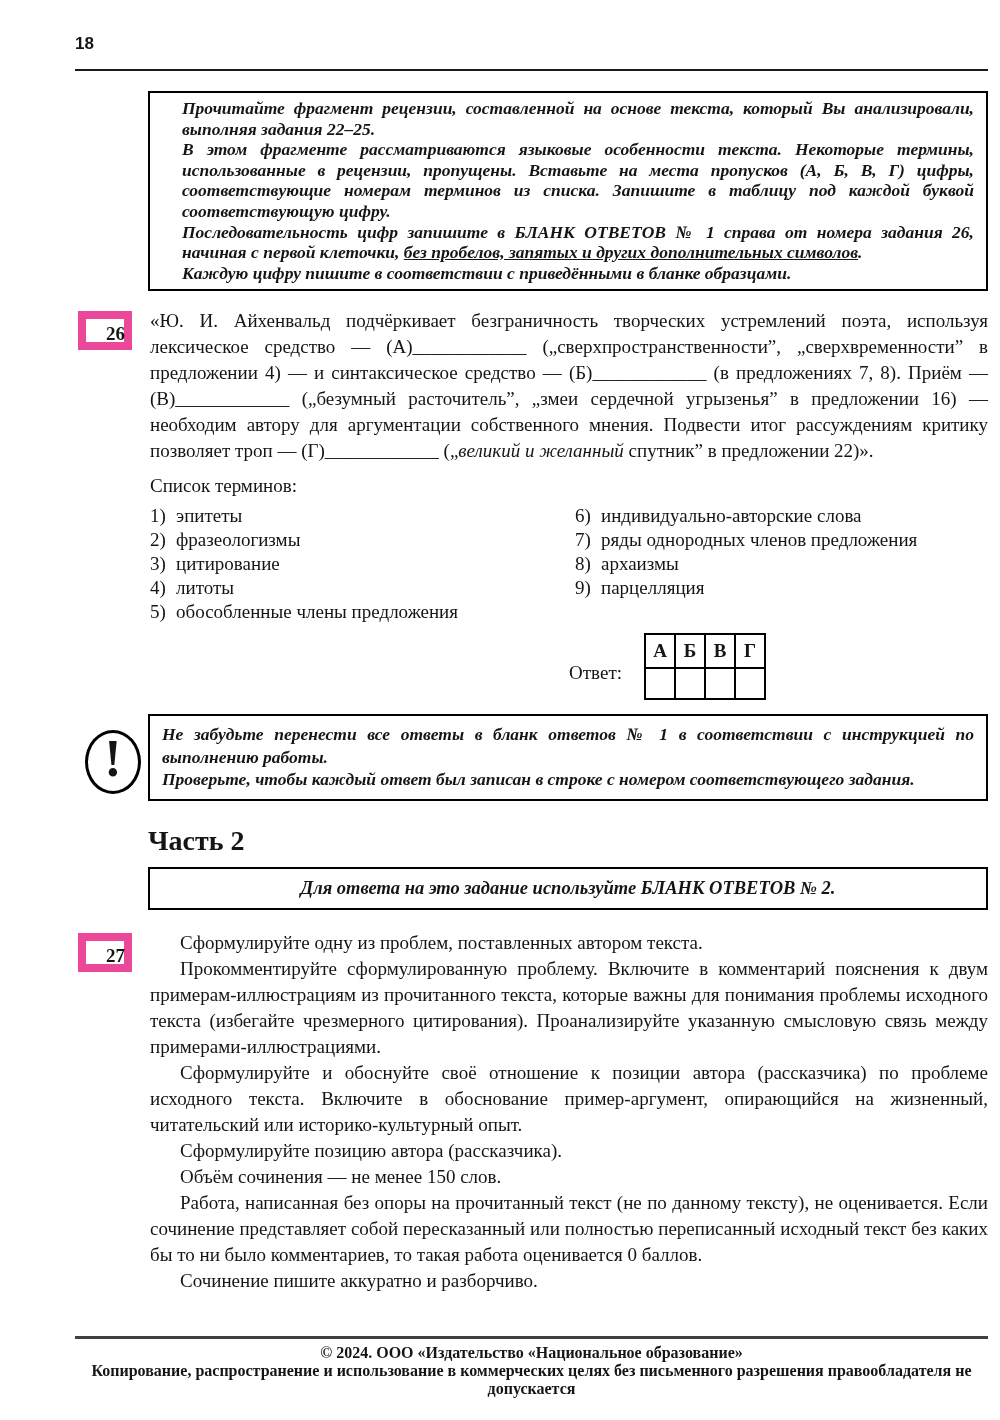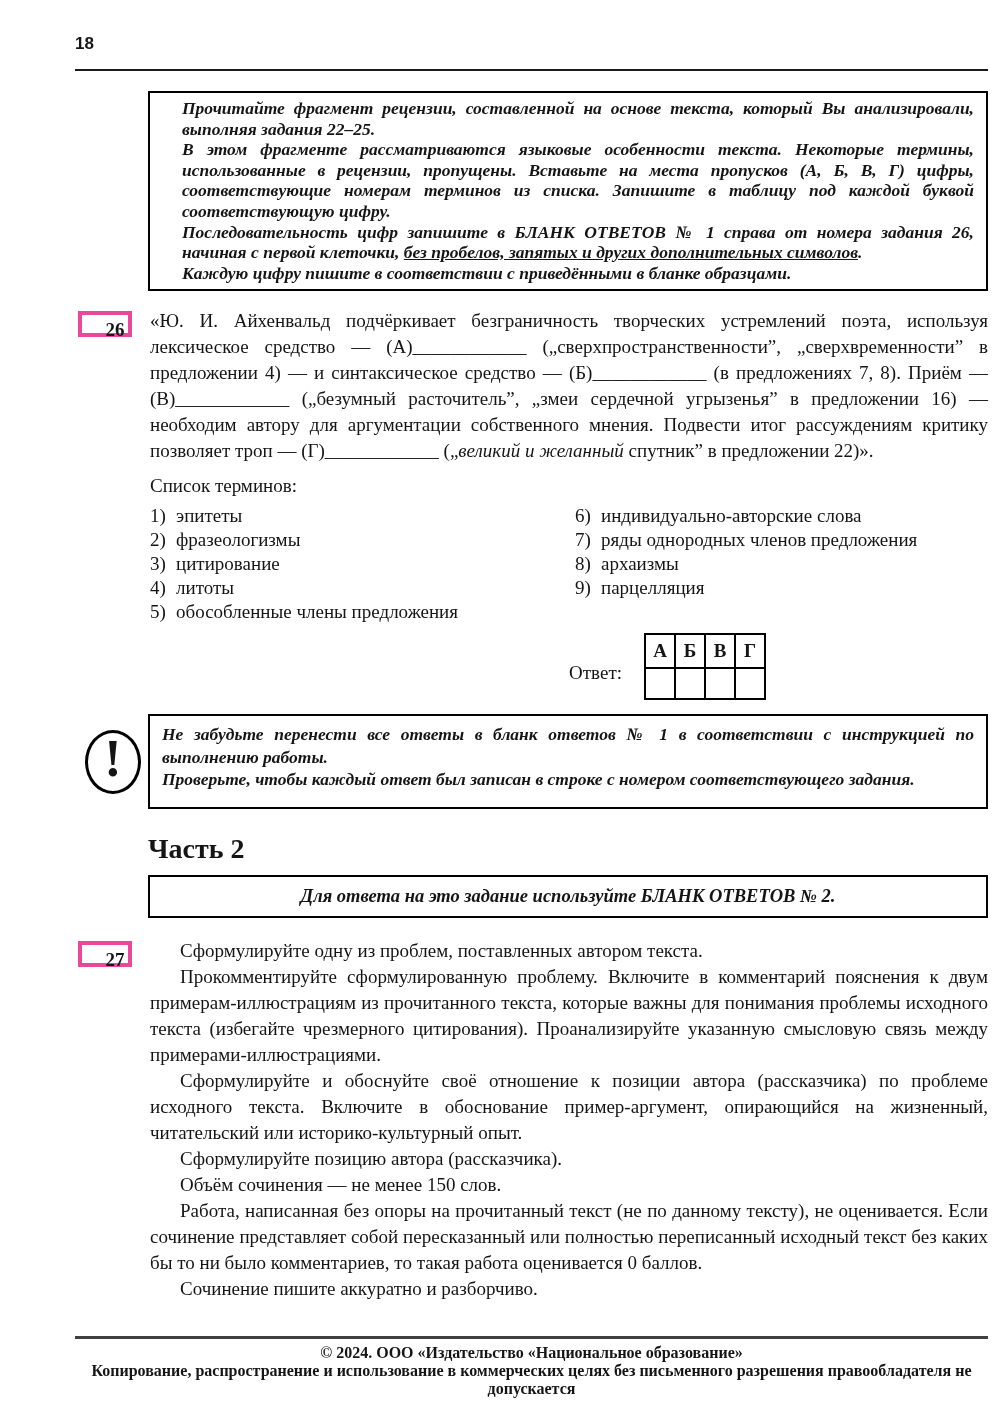--- a/index.html
+++ b/index.html
@@ -23,22 +23,22 @@
     margin-left:73px; border:2px solid #000; padding:5px 12px 6px 12px;
     font-weight:bold; font-style:italic; font-size:17.5px; line-height:20.6px;
     text-align:justify;
   }
   .ibox p { margin:0; }
   .u { text-decoration:underline; }
   .mt20 { margin-top:20px;padding-left:32px; }
   
   .task { position:relative; margin-top:17px; }
   .tnum {
-    position:absolute; left:3px; top:3px; width:54px; height:26px;
-    border:4px solid #ec4899; text-align:center;
+    position:absolute; left:3px; top:3px; width:54px; height:39px;
+    border:8px solid #ec4899; text-align:center;
     font-weight:bold; font-size:19px; line-height:30px;padding-left:20px;
   }
   .tbody { margin-left:75px; }
   .review { font-size:19px; line-height:26px; text-align:justify; }
   .terms-title { font-size:19px; margin-top:11px; }
   .terms { display:flex; margin-top:7px; font-size:19px; }
   .terms ul { list-style:none; }
   .terms .col-l { width:425px; }
   .terms li { line-height:24px; display:flex; }
   .terms .tno { width:26px; flex:0 0 26px; }
@@ -53,21 +53,21 @@
   table.agrid tr.hd td { height:34px; }
   table.agrid tr.bd td { height:31px; }
   
   .warn { position:relative; margin-top:14px; }
   .warn-icon {
     position:absolute; left:10px; top:16px; width:56px; height:64px;
     border:3px solid #000; border-radius:50%;
     display:flex; align-items:center; justify-content:center;
   }
   .warn-icon span { font-size:52px; font-weight:bold; line-height:1; padding-bottom:6px; }
-  .warn .ibox { line-height:22.5px; padding-top:7px; padding-bottom:16px; }
+  .warn .ibox { line-height:22.5px; padding-top:7px; padding-bottom:8px; }
   
   .part2-h { margin-left:73px; margin-top:24px; text-align:left; font-size:28px; font-weight:bold; }
   .part2-box {
     margin-left:73px; margin-top:10px; border:2px solid #000;
     padding:9px 12px; text-align:center;
     font-weight:bold; font-style:italic; font-size:18.5px;
   }
   
   .essay p { font-size:19px; line-height:26px; text-align:justify; text-indent:30px; }
   

